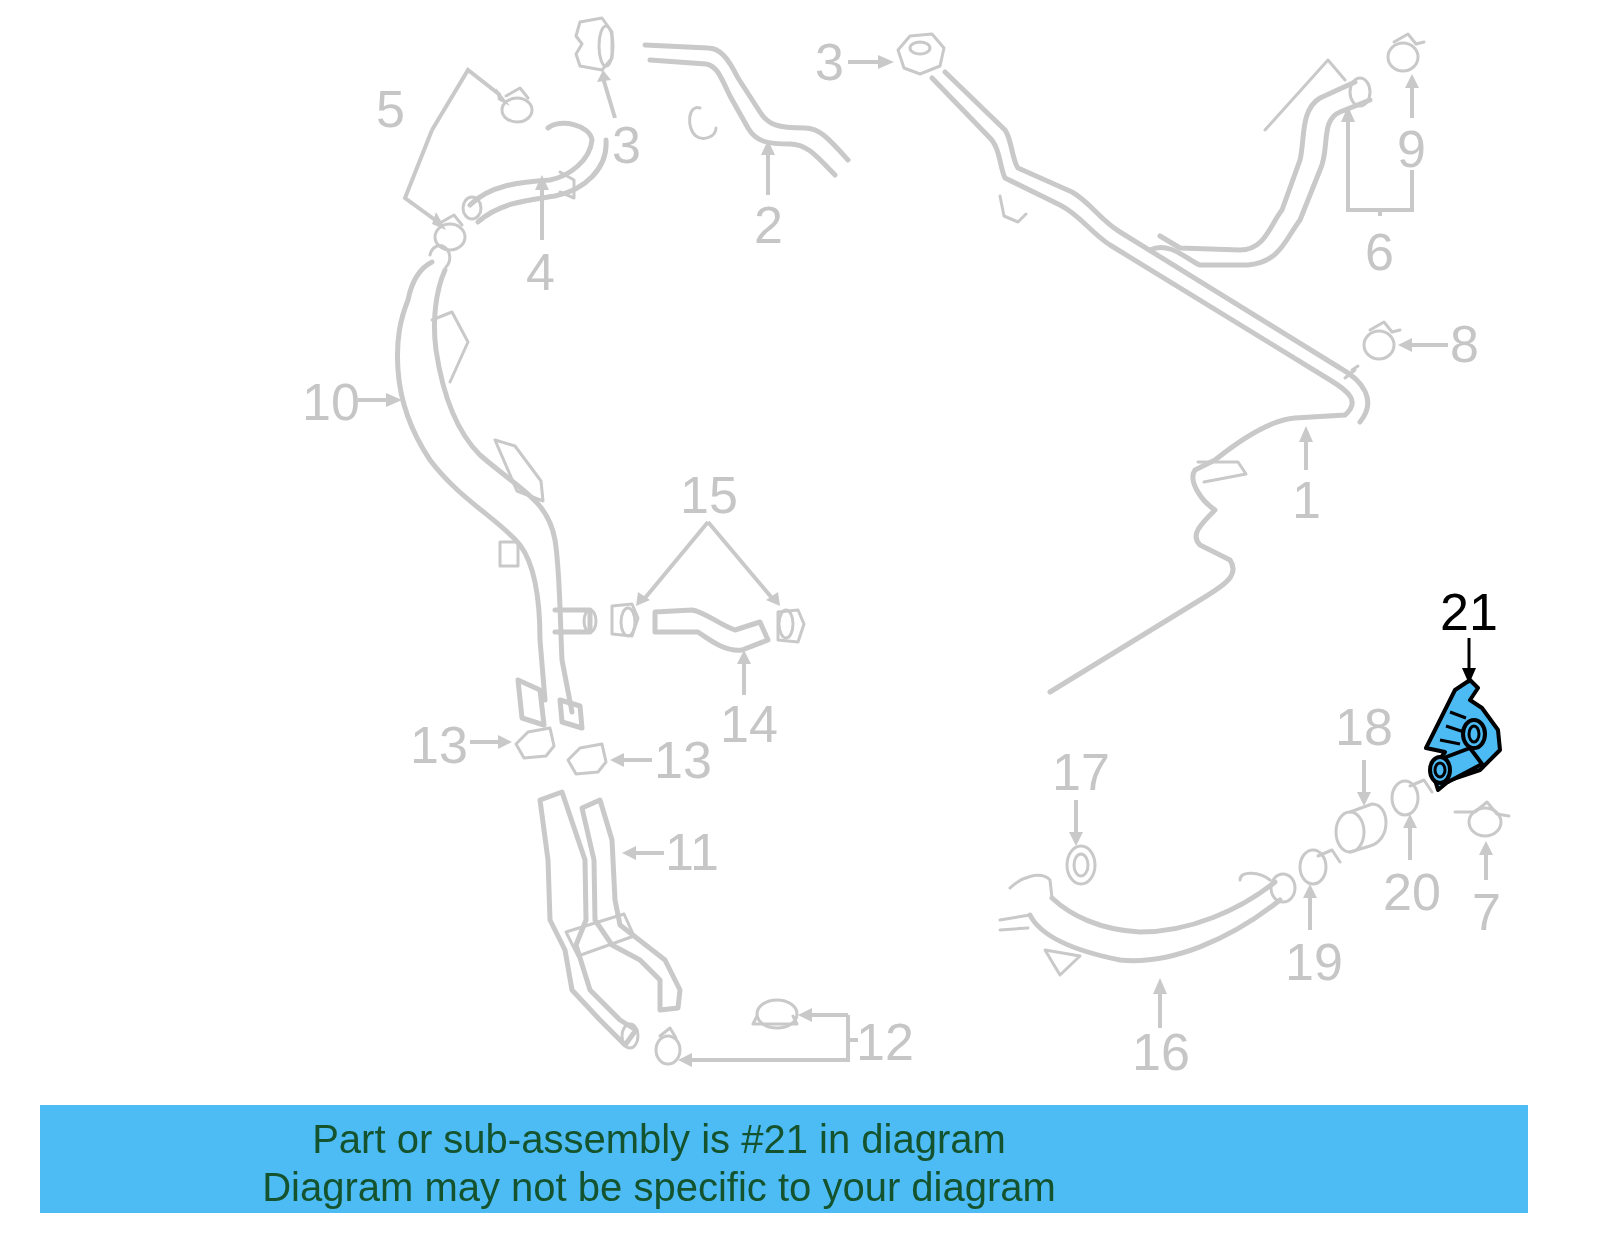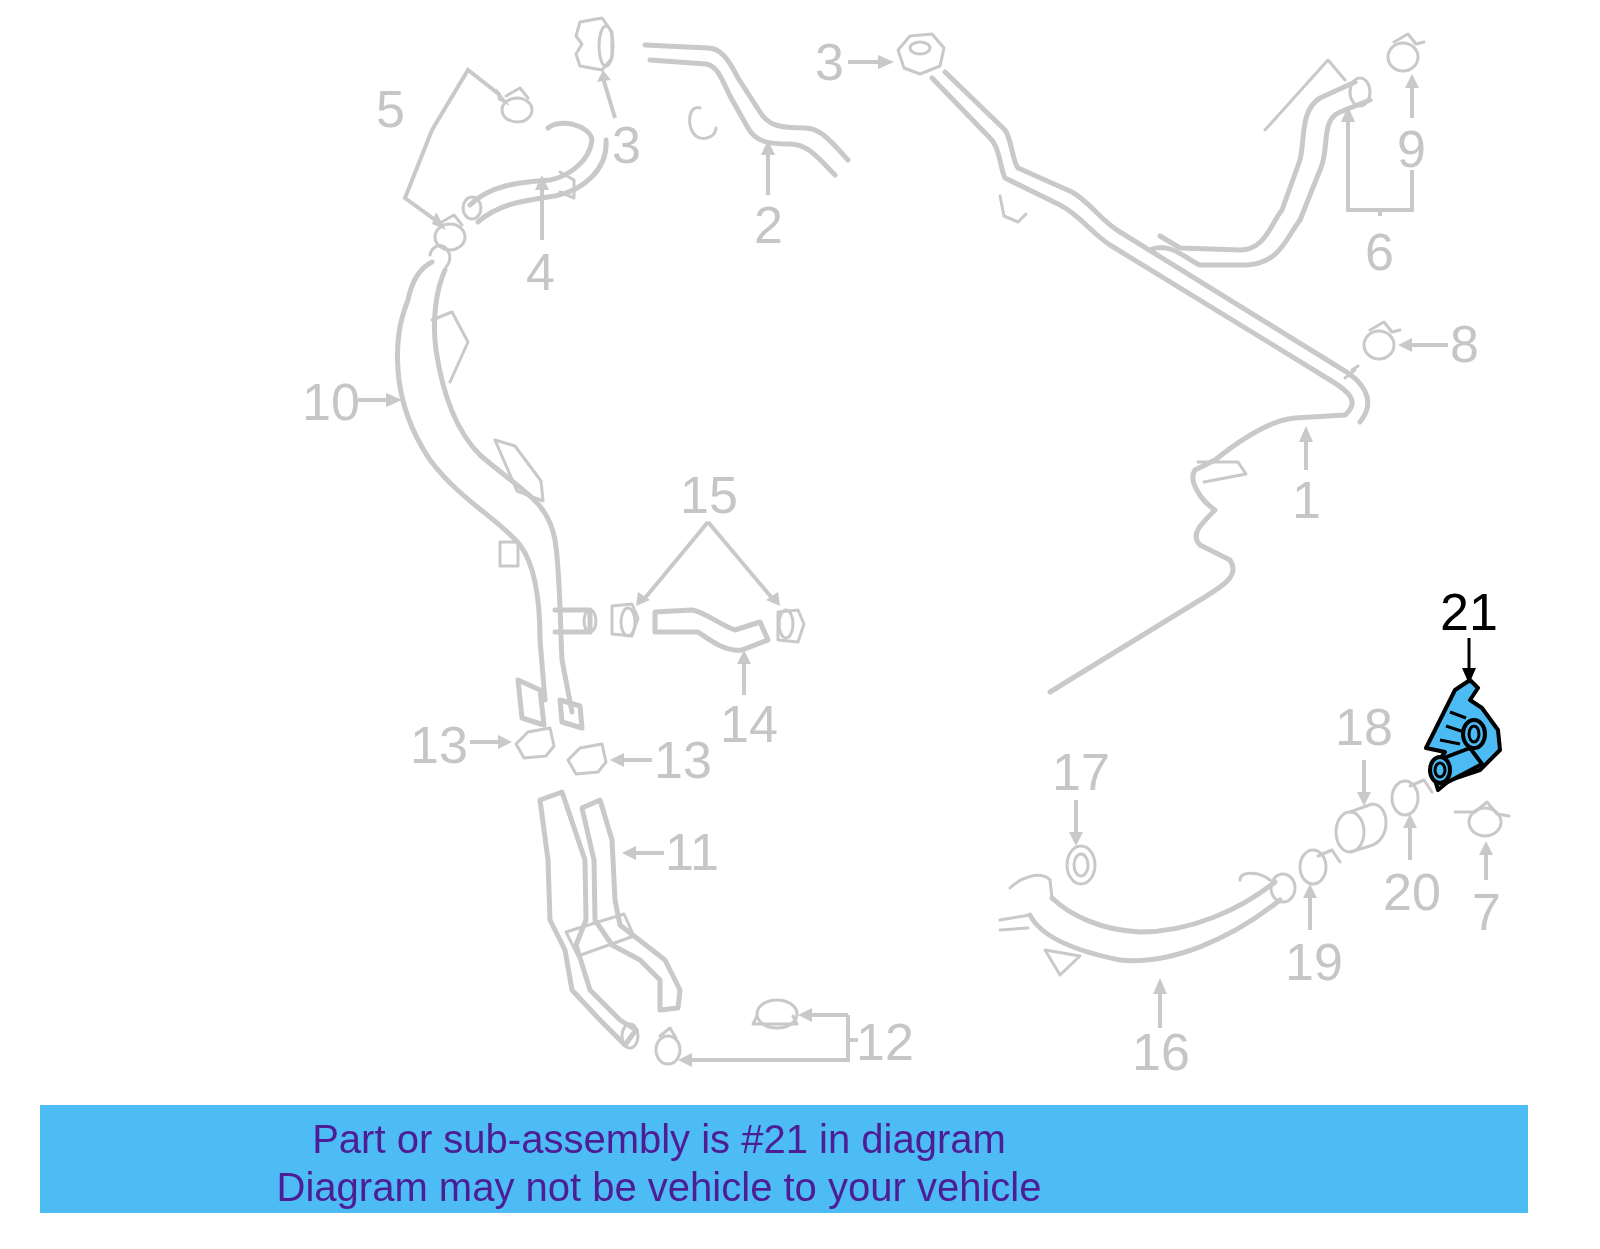--- a/index.html
+++ b/index.html
@@ -8,21 +8,21 @@
   .part { fill:none; stroke:#c9c9c9; stroke-width:5; stroke-linecap:round; stroke-linejoin:round; }
   .thin { fill:none; stroke:#c9c9c9; stroke-width:3; stroke-linecap:round; stroke-linejoin:round; }
   .lead { fill:none; stroke:#c9c9c9; stroke-width:4; }
   .ah { fill:#c9c9c9; }
   .lbl { fill:#c6c6c6; font-family:"Liberation Sans", sans-serif; font-size:52px; }
   .lbl-hl { fill:#000000; font-family:"Liberation Sans", sans-serif; font-size:52px; }
   .hl-part { fill:#4cbbf3; stroke:#000; stroke-width:4; stroke-linejoin:round; }
   .hl-line { fill:none; stroke:#000; stroke-width:3; }
   .banner {
     position:absolute; left:40px; top:1105px; width:1488px; height:108px;
-    background:#4dbbf4; color:#4c1d95; text-align:center;
+    background:#4dbbf4; color:#14532d; text-align:center;
   }
   .banner .line1 { position:absolute; left:0; right:0; top:12px; font-size:40px; line-height:44px; padding-right:250px; }
   .banner .line2 { position:absolute; left:0; right:0; top:60px; font-size:40px; line-height:44px; padding-right:250px; }
 </style>
 </head>
 <body>
 
 <svg id="diagram" viewBox="0 0 1600 1100" xmlns="http://www.w3.org/2000/svg">
 
   <g>
@@ -257,14 +257,14 @@
     <text class="lbl" x="1335" y="745">18</text>
     <text class="lbl" x="1285" y="980">19</text>
     <text class="lbl" x="1383" y="910">20</text>
     <text class="lbl" x="1472" y="930">7</text>
     <text class="lbl-hl" x="1440" y="630">21</text>
   </g>
 </svg>
 
 <div class="banner">
   <div class="line1">Part or sub-assembly is #21 in diagram</div>
-  <div class="line2">Diagram may not be vehicle to your vehicle</div>
+  <div class="line2">Diagram may not be specific to your diagram</div>
 </div>
 
 </body></html>

